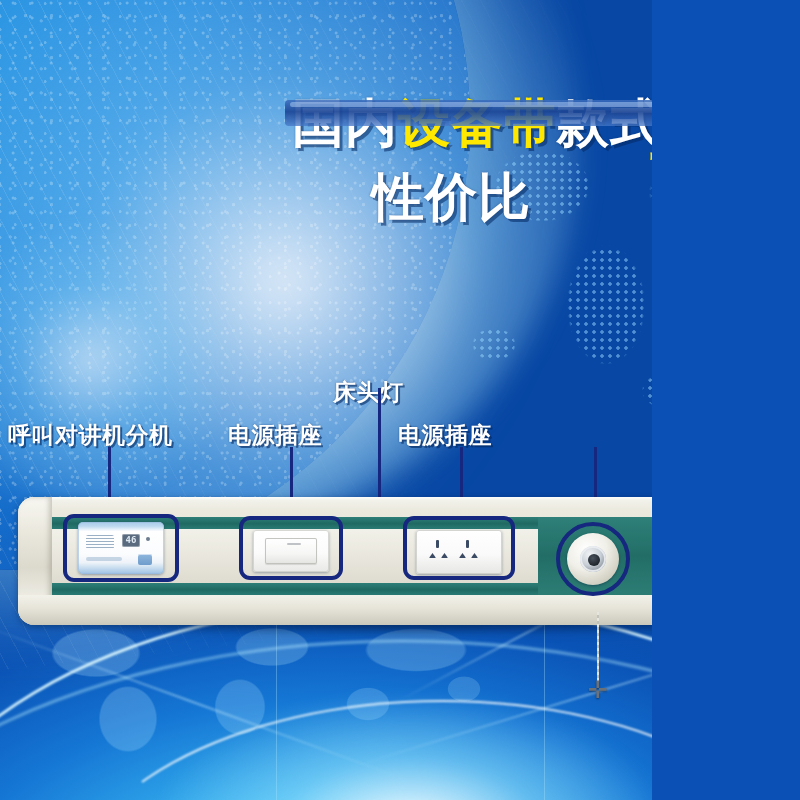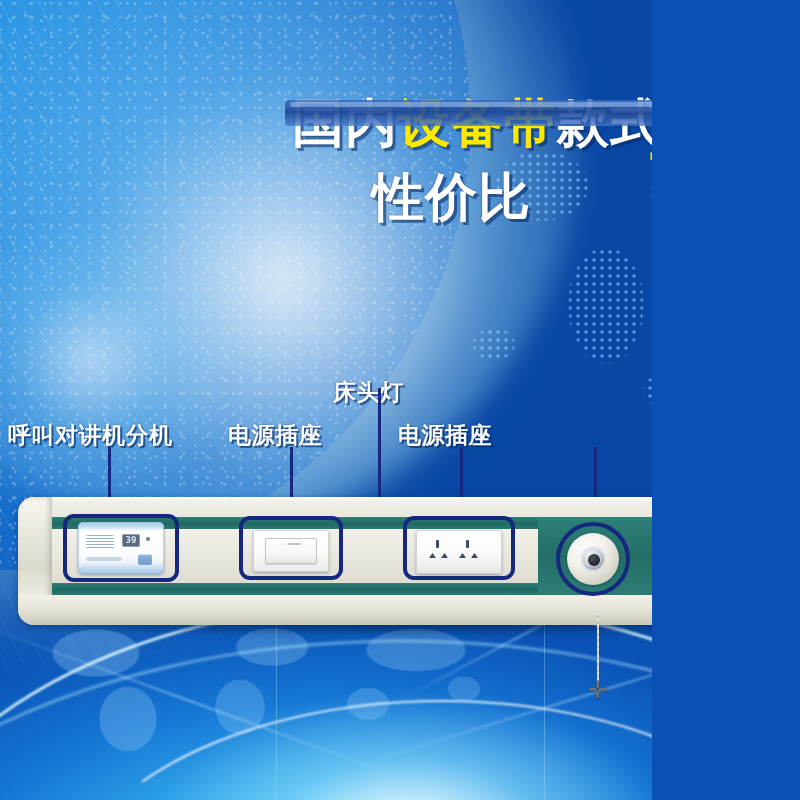--- a/index.html
+++ b/index.html
@@ -304,21 +304,21 @@
       <div class="cap cap-r"></div>
       <div class="lip"></div>
     </div>
   </div>
 
   <div class="diffuser"></div>
   <div class="diffuser-hl"></div>
 
   <div class="intercom">
     <div class="ic-speaker"></div>
-    <div class="ic-display">39</div>
+    <div class="ic-display">46</div>
     <div class="ic-led"></div>
     <div class="ic-bar"></div>
     <div class="ic-btn"></div>
   </div>
 
   <div class="switch">
     <div class="switch-rocker">
       <div class="switch-nub"></div>
     </div>
   </div>

